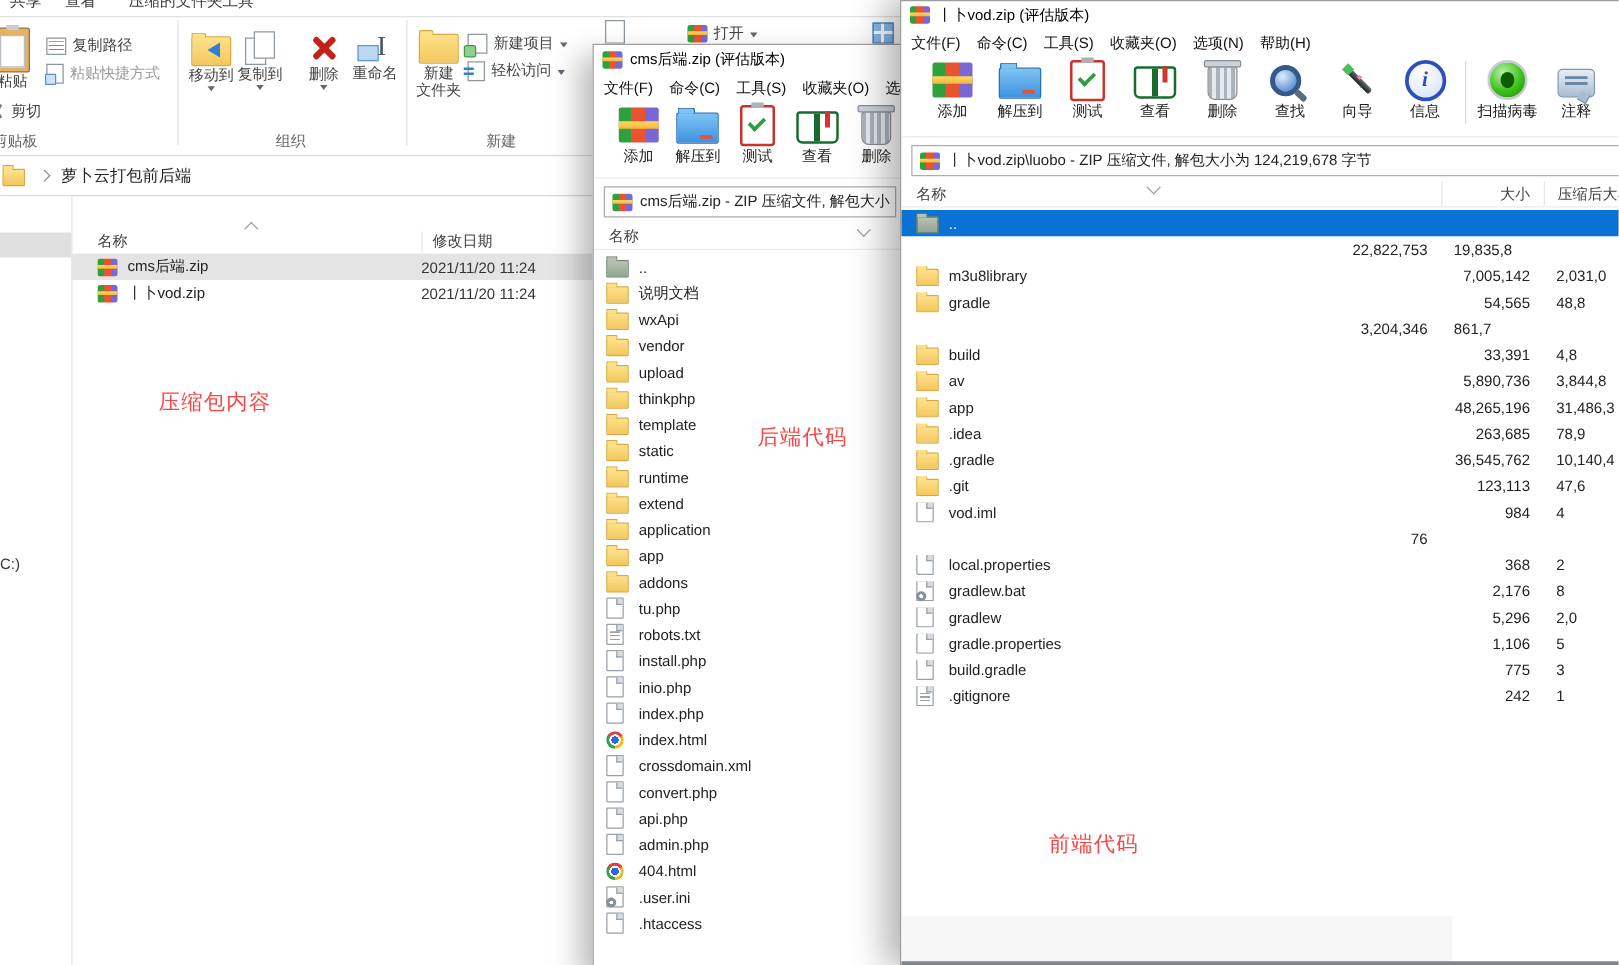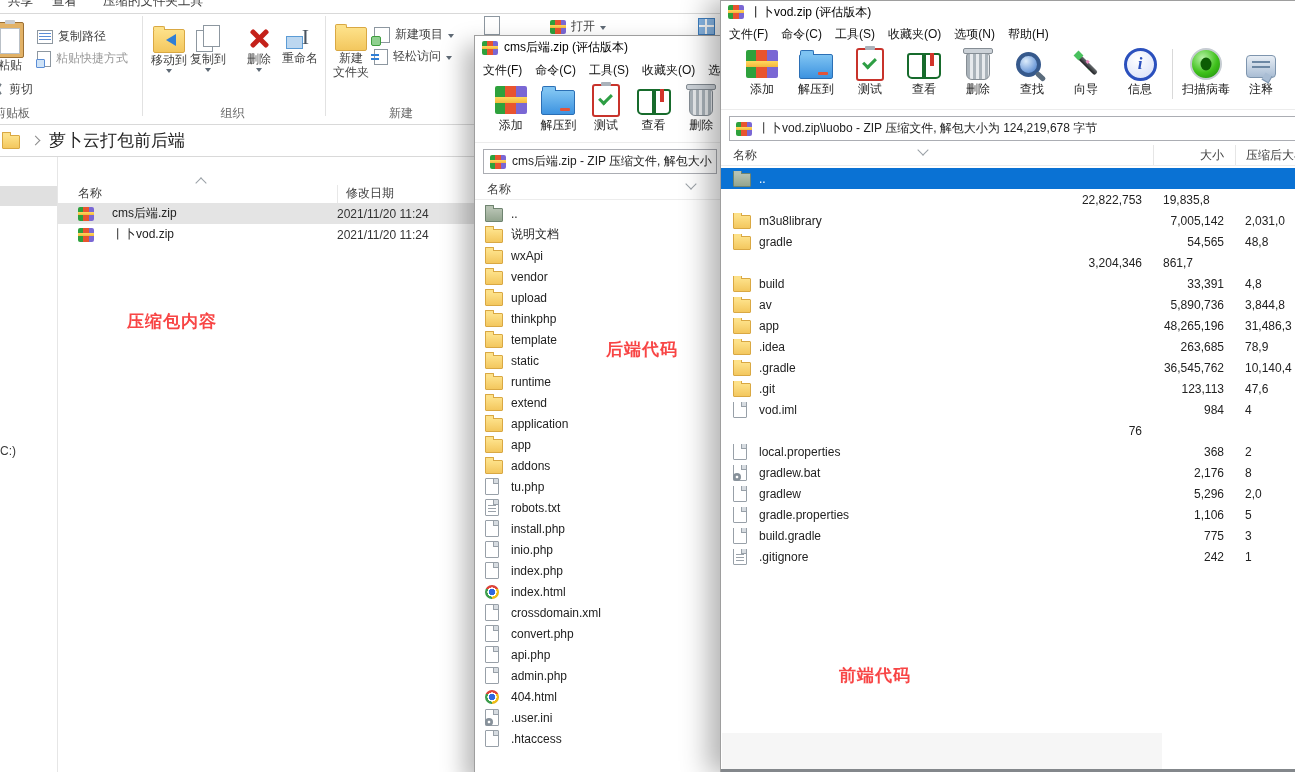--- a/index.html
+++ b/index.html
@@ -28,21 +28,21 @@
   .fheader{position:absolute;top:26px;left:0;width:660px;height:20px;color:#3f3f3f;}
   .fheader .hname{position:absolute;left:21px;top:2px;}
   .fheader .hdate{position:absolute;left:280px;top:2px;border-left:1px solid #e8e8e8;padding-left:8px;height:18px;line-height:16px;}
   .chev{display:inline-block;width:7px;height:7px;border-right:1.5px solid #9aa0a6;border-bottom:1.5px solid #9aa0a6;}
   .chev.up{transform:rotate(-135deg);}
   .chev.down{transform:rotate(45deg);}
   .fheader .chev{position:absolute;left:140px;top:0;}
   .erows{position:absolute;top:46px;left:0;width:660px;}
   .erow{display:grid;grid-template-columns:259px 1fr;align-items:center;height:21px;padding-left:21px;}
   .erow.selected{background:#e4e4e4;}
-  .erow .ncell{display:flex;align-items:center;gap:16px;overflow:hidden;white-space:nowrap;}
+  .erow .ncell{display:flex;align-items:center;gap:6px;overflow:hidden;white-space:nowrap;}
   .erow .dcell{color:#333;}
 
   
   .rarwin{position:absolute;background:#fff;border:1px solid #9e9e9e;overflow:hidden;}
   .rarwin.mid{left:474px;top:35px;width:250px;height:737px;z-index:5;box-shadow:-10px 10px 22px rgba(0,0,0,.28);}
   .rarwin.vod{left:720px;top:0;width:576px;height:772px;z-index:10;border-right:none;box-shadow:-12px 0 26px rgba(0,0,0,.30);}
   .titlebar{height:23px;display:flex;align-items:center;gap:6px;padding-left:7px;color:#000;}
   .menubar{height:23px;display:flex;align-items:center;gap:13px;padding-left:8px;white-space:nowrap;overflow:hidden;color:#111;}
   .toolbar{height:63px;display:flex;align-items:flex-start;padding-left:14px;border-bottom:1px solid #ececec;}
   .rarwin.mid .toolbar{padding-left:12px;height:60px;}
@@ -66,21 +66,21 @@
   .vrow .pcell{padding-left:10px;white-space:nowrap;}
   .vrow.selected{background:#0a72d4;color:#fff;}
   .vheader{display:grid;grid-template-columns:432px 82px 1fr;height:20px;margin-top:4px;border-bottom:1px solid #ececec;color:#3f3f3f;position:relative;}
   .vheader .c1{padding-left:12px;line-height:20px;}
   .vheader .c2{text-align:right;padding-right:11px;line-height:20px;border-left:1px solid #e6e6e6;}
   .vheader .c3{padding-left:10px;line-height:20px;border-left:1px solid #e6e6e6;white-space:nowrap;overflow:hidden;}
 
   .vod-graybox{position:absolute;left:1px;bottom:4px;width:440px;height:36px;background:#f6f6f6;}
   .vod-bottom{position:absolute;left:0;right:0;bottom:0;height:4px;background:#83878b;}
 
-  .annot{position:absolute;color:#f84545;font-size:17px;letter-spacing:1px;white-space:nowrap;font-weight:bold;}
+  .annot{position:absolute;color:#f84545;font-size:17px;letter-spacing:1px;white-space:nowrap;}
 
   
   .icw{width:18px;height:16px;flex:none;display:flex;align-items:center;}
   .fic{position:relative;flex:none;}
   .rarbooks,.ic-rar,.ic-archive-add{position:relative;background:linear-gradient(90deg,#2ea13c 0 31%,#e8542f 31% 66%,#7a67d4 66% 100%);border-radius:2px;}
   .ic-rar{width:16px;height:14px;flex:none;}
   .ic-rar::after,.ic-archive-add::after{content:'';position:absolute;left:0;right:0;top:38%;height:22%;background:linear-gradient(#ffd95e,#f5b73d);}
   .ic-folder,.ic-folder-up{width:16px;height:12px;margin-top:3px;background:linear-gradient(#fde189,#f3c75e);border:1px solid #d9a843;border-radius:1px;}
   .ic-folder::before,.ic-folder-up::before{content:'';position:absolute;top:-4px;left:-1px;width:7px;height:3px;background:#fde189;border:1px solid #d9a843;border-bottom:none;border-radius:1px 1px 0 0;}
   .ic-folder-up{background:linear-gradient(#b6c2b2,#93a58f);border-color:#6f8470;}
@@ -227,21 +227,21 @@
       </div>
       <div class="rbrow" style="left:650px;top:4px;margin-left:48px;">
         <span class="rb-selectall"></span>
         <span>全部选择</span>
       </div>
     </div>
 
     <div class="crumbbar">
       <span class="fic ic-folder" style="margin-left:2px;"></span>
       <span class="crumb-chev"></span>
-      <span style="font-size:17px;color:#222;">萝卜云打包前后端</span>
+      <span style="font-size:13px;color:#222;">萝卜云打包前后端</span>
     </div>
 
     <div class="navpane">
       <div class="navhl"></div>
       <div class="navdrive">C:)</div>
     </div>
 
     <div class="filelist">
       <div class="fheader">
         <span class="hname">名称</span>

